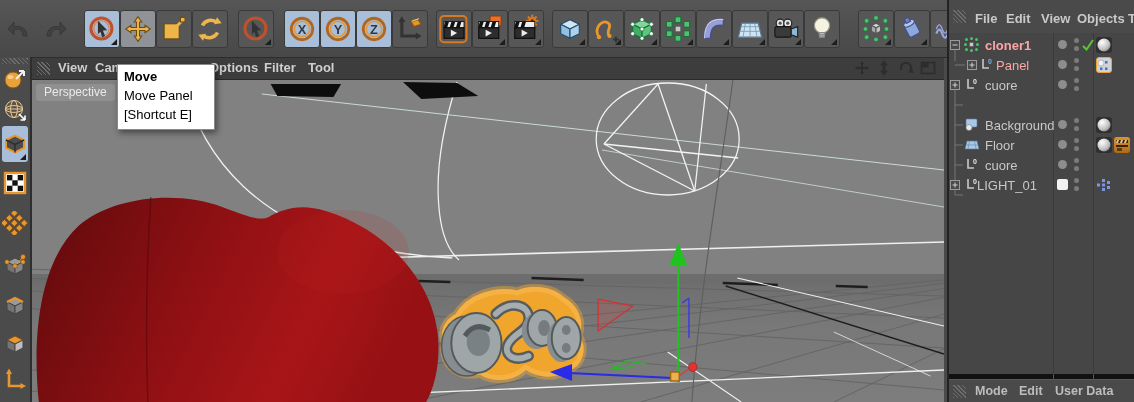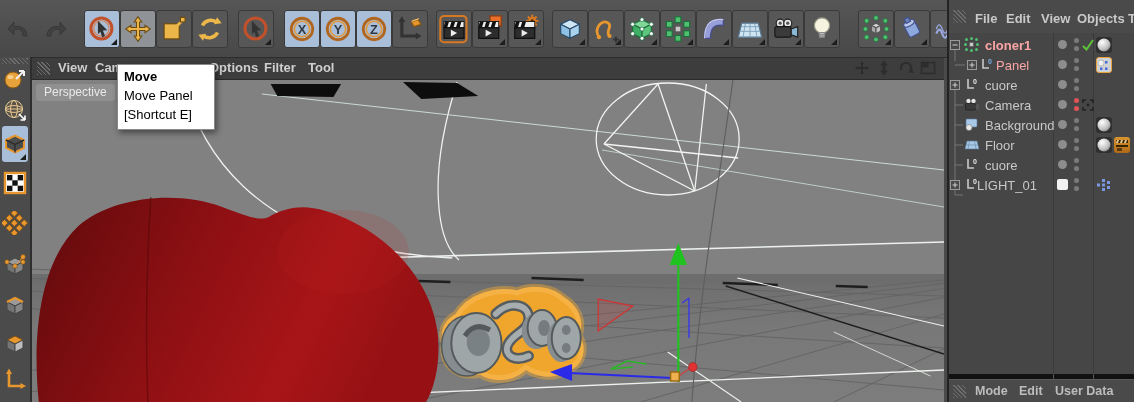--- a/index.html
+++ b/index.html
@@ -636,38 +636,20 @@
       <svg class="oicon" style="left:15px" width="15" height="15" viewBox="0 0 15 15">
         <path d="M4 2 V 11 H 10" fill="none" stroke="#c8c8c8" stroke-width="1.6"></path>
         <text x="9" y="7" font-size="7" font-weight="bold" fill="#e8e8e8">0</text>
       </svg>
       <span class="olabel" style="left:36px">cuore</span>
       <span class="bigdot"></span>
       <span class="sd t"></span>
       <span class="sd b"></span>
     </div>
 
-    <div class="row" style="top:62px">
-      <svg class="oicon" style="left:15px" width="16" height="15" viewBox="0 0 16 15">
-        <circle cx="4.5" cy="4" r="2.6" fill="#e8e8e8" stroke="#333" stroke-width="0.7"></circle>
-        <circle cx="9.5" cy="4" r="2.6" fill="#e8e8e8" stroke="#333" stroke-width="0.7"></circle>
-        <rect x="1.5" y="6.5" width="10" height="6.5" rx="1" fill="#3a3a3a" stroke="#1a1a1a" stroke-width="0.6"></rect>
-        <polygon points="11.5,8 15,6.5 15,13 11.5,11.5" fill="#555"></polygon>
-      </svg>
-      <span class="olabel" style="left:36px">Camera</span>
-      <span class="bigdot"></span>
-      <span class="sd t red"></span>
-      <span class="sd b red"></span>
-      <svg style="position:absolute;left:133px;top:4px" width="12" height="12" viewBox="0 0 12 12">
-        <g stroke="#222" stroke-width="1.6" fill="none">
-          <path d="M1 4 V1 H4 M8 1 H11 V4 M11 8 V11 H8 M4 11 H1 V8"></path>
-        </g>
-          <circle cx="6" cy="6" r="1.4" fill="#222"></circle>
-      </svg>
-    </div>
 
     <div class="row" style="top:102px">
       <svg class="oicon" style="left:15px" width="16" height="15" viewBox="0 0 16 15">
         <polygon points="1,12 15,12 13,4 3,4" fill="#a8c8e8" stroke="#5a7a9a" stroke-width="0.6"></polygon>
         <line x1="5.5" y1="4" x2="4" y2="12" stroke="#5a7a9a" stroke-width="0.5"></line>
         <line x1="10.5" y1="4" x2="12" y2="12" stroke="#5a7a9a" stroke-width="0.5"></line>
         <line x1="2.5" y1="8" x2="13.5" y2="8" stroke="#5a7a9a" stroke-width="0.5"></line>
       </svg>
       <span class="olabel" style="left:36px">Floor</span>
       <span class="bigdot"></span>

